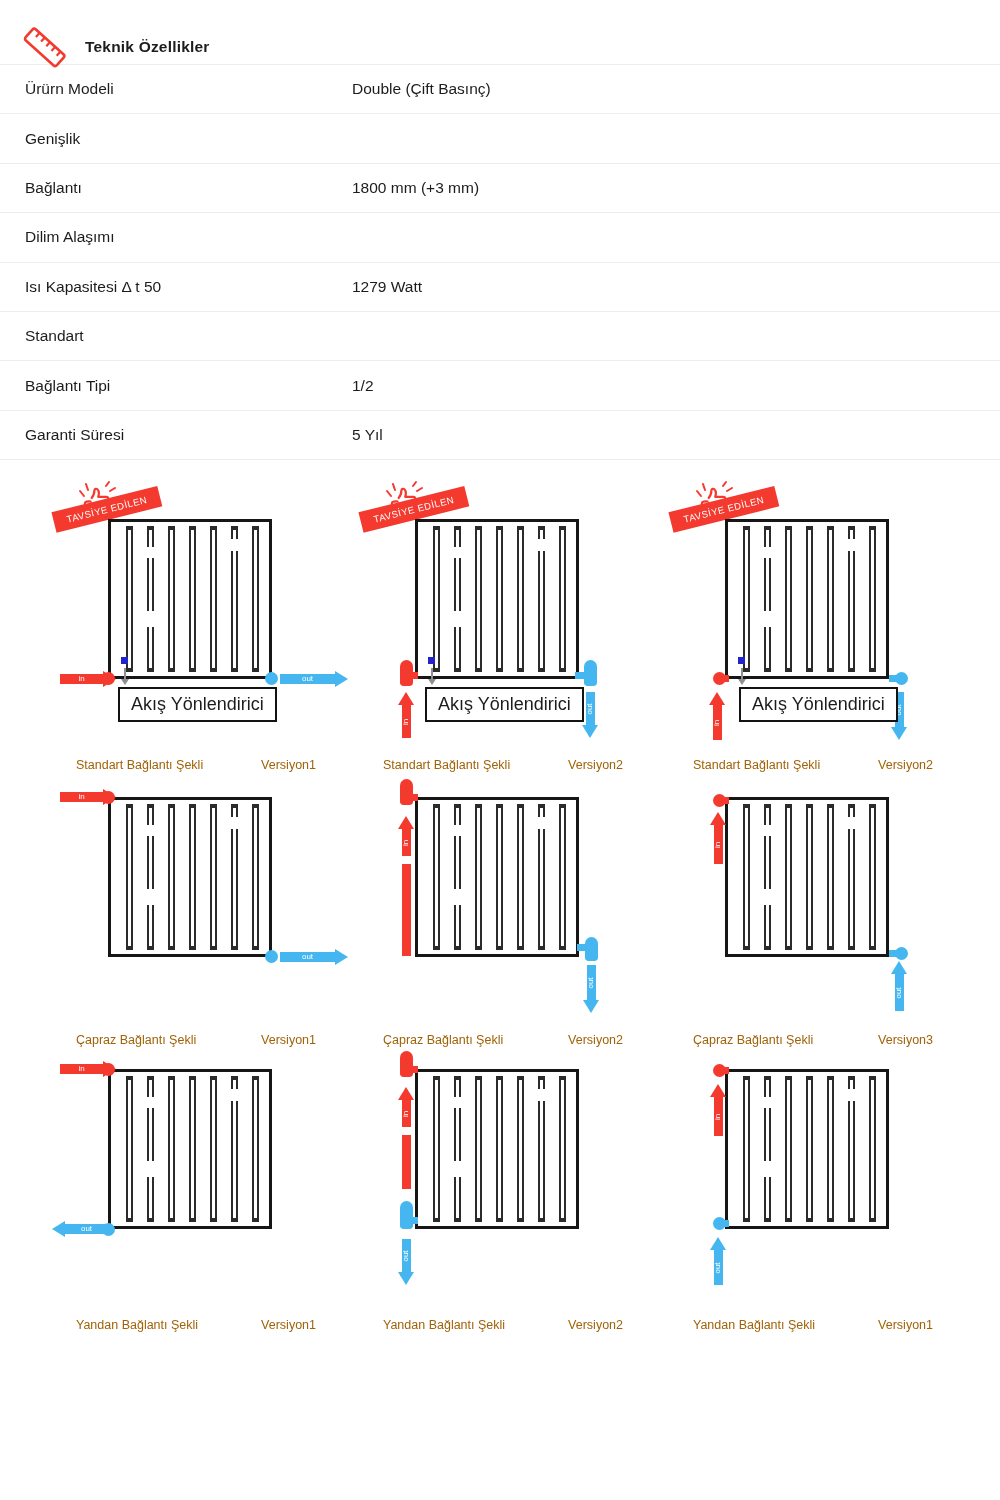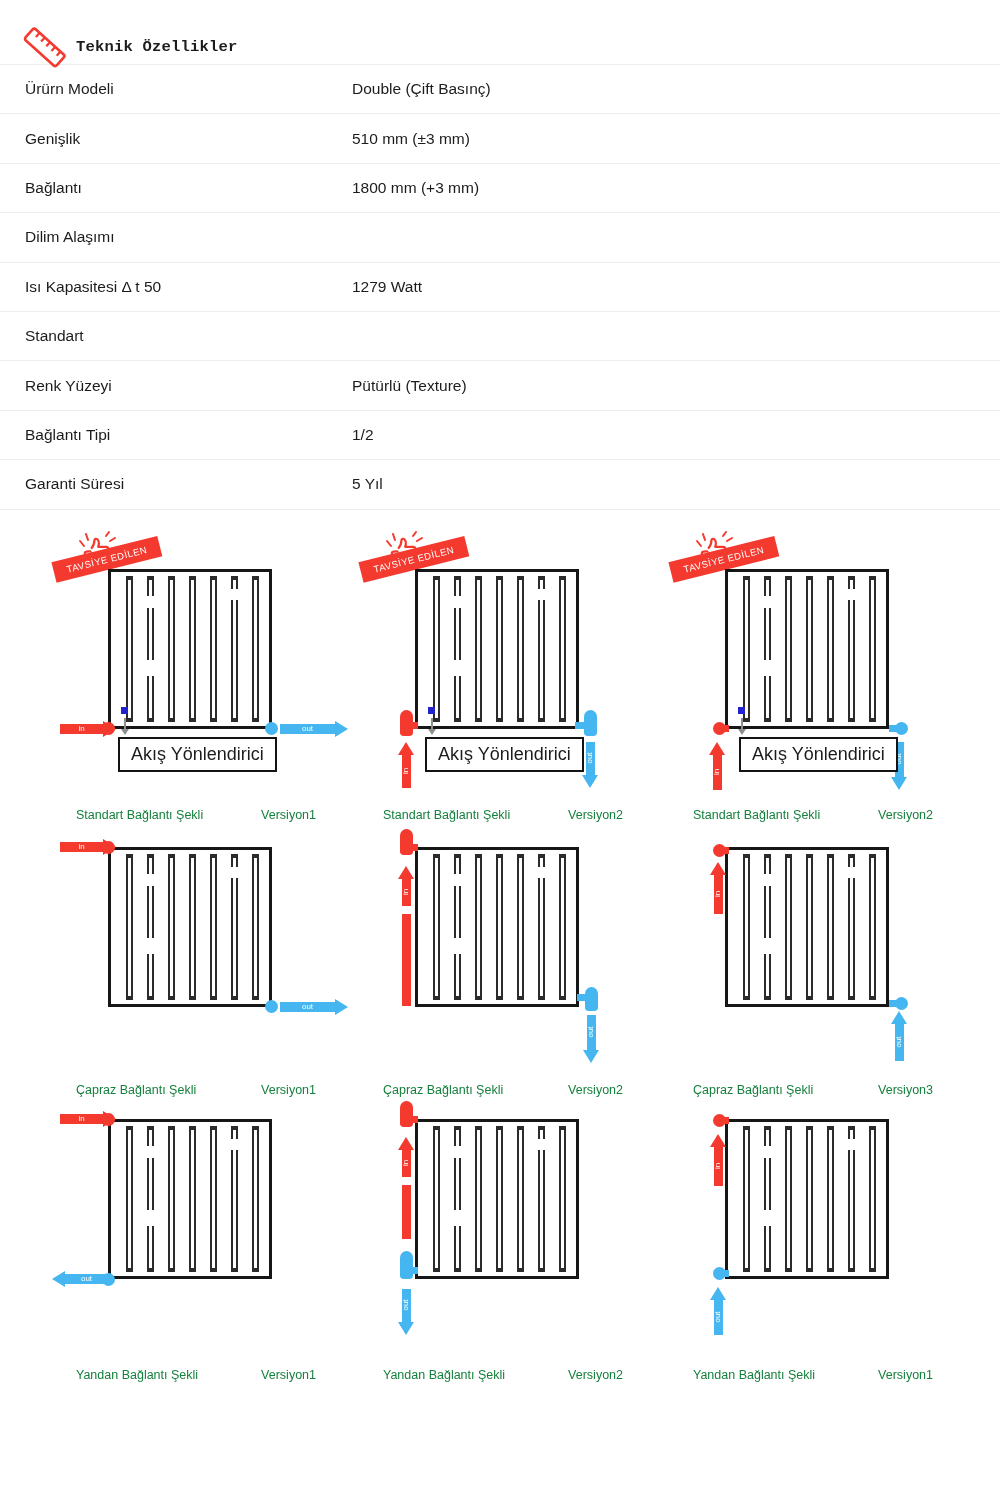--- a/index.html
+++ b/index.html
@@ -1,18 +1,18 @@
 <!DOCTYPE html>
 <html><head>
 <meta charset="utf-8">
 <style>
   html,body{margin:0;padding:0;background:#fff;}
   body{width:1000px;height:1500px;overflow:hidden;font-family:"Liberation Sans",sans-serif;color:#1c1c1c;position:relative;}
   
-  .hdr{display:flex;align-items:center;gap:8px;padding:30px 0 0 22px;height:64px;box-sizing:border-box;font-family:Liberation Mono, monospace;}
+  .hdr{display:flex;align-items:center;gap:17px;padding:30px 0 0 22px;height:64px;box-sizing:border-box;}
   .hdr .title{font-size:15.5px;font-weight:bold;letter-spacing:.2px;}
   
   .spec-table{border-top:1px solid #ededed;}
   .trow{display:flex;align-items:center;height:49.4px;border-bottom:1px solid #ededed;padding-left:25px;box-sizing:border-box;}
   .tlabel{width:327px;font-size:15.5px;}
   .tvalue{flex:1;font-size:15.5px;}
   
   .diagrams{margin-top:24px;position:relative;}
   .drow{position:relative;}
   #r1{height:300px;}#r2{height:275px;}#r3{height:285px;}
@@ -39,21 +39,21 @@
   .head.r{border-top:8px solid transparent;border-bottom:8px solid transparent;border-left:13px solid var(--c);}
   .head.l{border-top:8px solid transparent;border-bottom:8px solid transparent;border-right:13px solid var(--c);}
   .head.u{border-left:8px solid transparent;border-right:8px solid transparent;border-bottom:13px solid var(--c);}
   .head.d{border-left:8px solid transparent;border-right:8px solid transparent;border-top:13px solid var(--c);}
   .fdot{position:absolute;width:7px;height:7px;background:#2323cd;}
   .garr{position:absolute;width:2px;height:12px;background:#8f8f8f;}
   .garr::after{content:'';position:absolute;left:-3.5px;top:11px;border:4.5px solid transparent;border-top:6px solid #8f8f8f;}
   .fbox{position:absolute;background:#fff;border:2.5px solid #131313;font-size:18px;padding:5px 11px;white-space:nowrap;}
   .badge{position:absolute;background:#f4392e;color:#fff;font-size:9.5px;letter-spacing:.5px;padding:5px 13px;transform:rotate(-14deg);transform-origin:left center;white-space:nowrap;}
   .thumb{position:absolute;}
-  .cap{position:absolute;left:16px;right:50px;bottom:12px;display:flex;justify-content:space-between;font-size:12.5px;color:#15803d;}
+  .cap{position:absolute;left:16px;right:50px;bottom:12px;display:flex;justify-content:space-between;font-size:12.5px;color:#a16207;}
   .cap span{white-space:nowrap;}
   i,b{font-style:normal;font-weight:normal;}
 </style>
 </head>
 <body>
 
 <div class="hdr">
   <svg width="46" height="42" viewBox="0 0 46 42">
     <g transform="rotate(42 23 21)">
       <rect x="2" y="14" width="42" height="15" rx="2.5" fill="#fff" stroke="#f4392e" stroke-width="2.6"></rect>
@@ -63,39 +63,34 @@
   <div class="title">Teknik Özellikler</div>
 </div>
 
 <div class="spec-table">
   <div class="trow">
       <div class="tlabel">Ürürn Modeli</div>
       <div class="tvalue">Double (Çift Basınç)</div>
     </div>
   <div class="trow">
       <div class="tlabel">Genişlik</div>
-      <div class="tvalue">510 mm (±3 mm)</div>
     </div>
   <div class="trow">
       <div class="tlabel">Bağlantı</div>
       <div class="tvalue">1800 mm (+3 mm)</div>
     </div>
   <div class="trow">
       <div class="tlabel">Dilim Alaşımı</div>
     </div>
   <div class="trow">
       <div class="tlabel">Isı Kapasitesi Δ t 50</div>
       <div class="tvalue">1279 Watt</div>
     </div>
   <div class="trow">
       <div class="tlabel">Standart</div>
-    </div>
-  <div class="trow">
-      <div class="tlabel">Renk Yüzeyi</div>
-      <div class="tvalue">Pütürlü (Texture)</div>
     </div>
   <div class="trow">
       <div class="tlabel">Bağlantı Tipi</div>
       <div class="tvalue">1/2</div>
     </div>
   <div class="trow">
       <div class="tlabel">Garanti Süresi</div>
       <div class="tvalue">5 Yıl</div>
     </div>
 </div>

